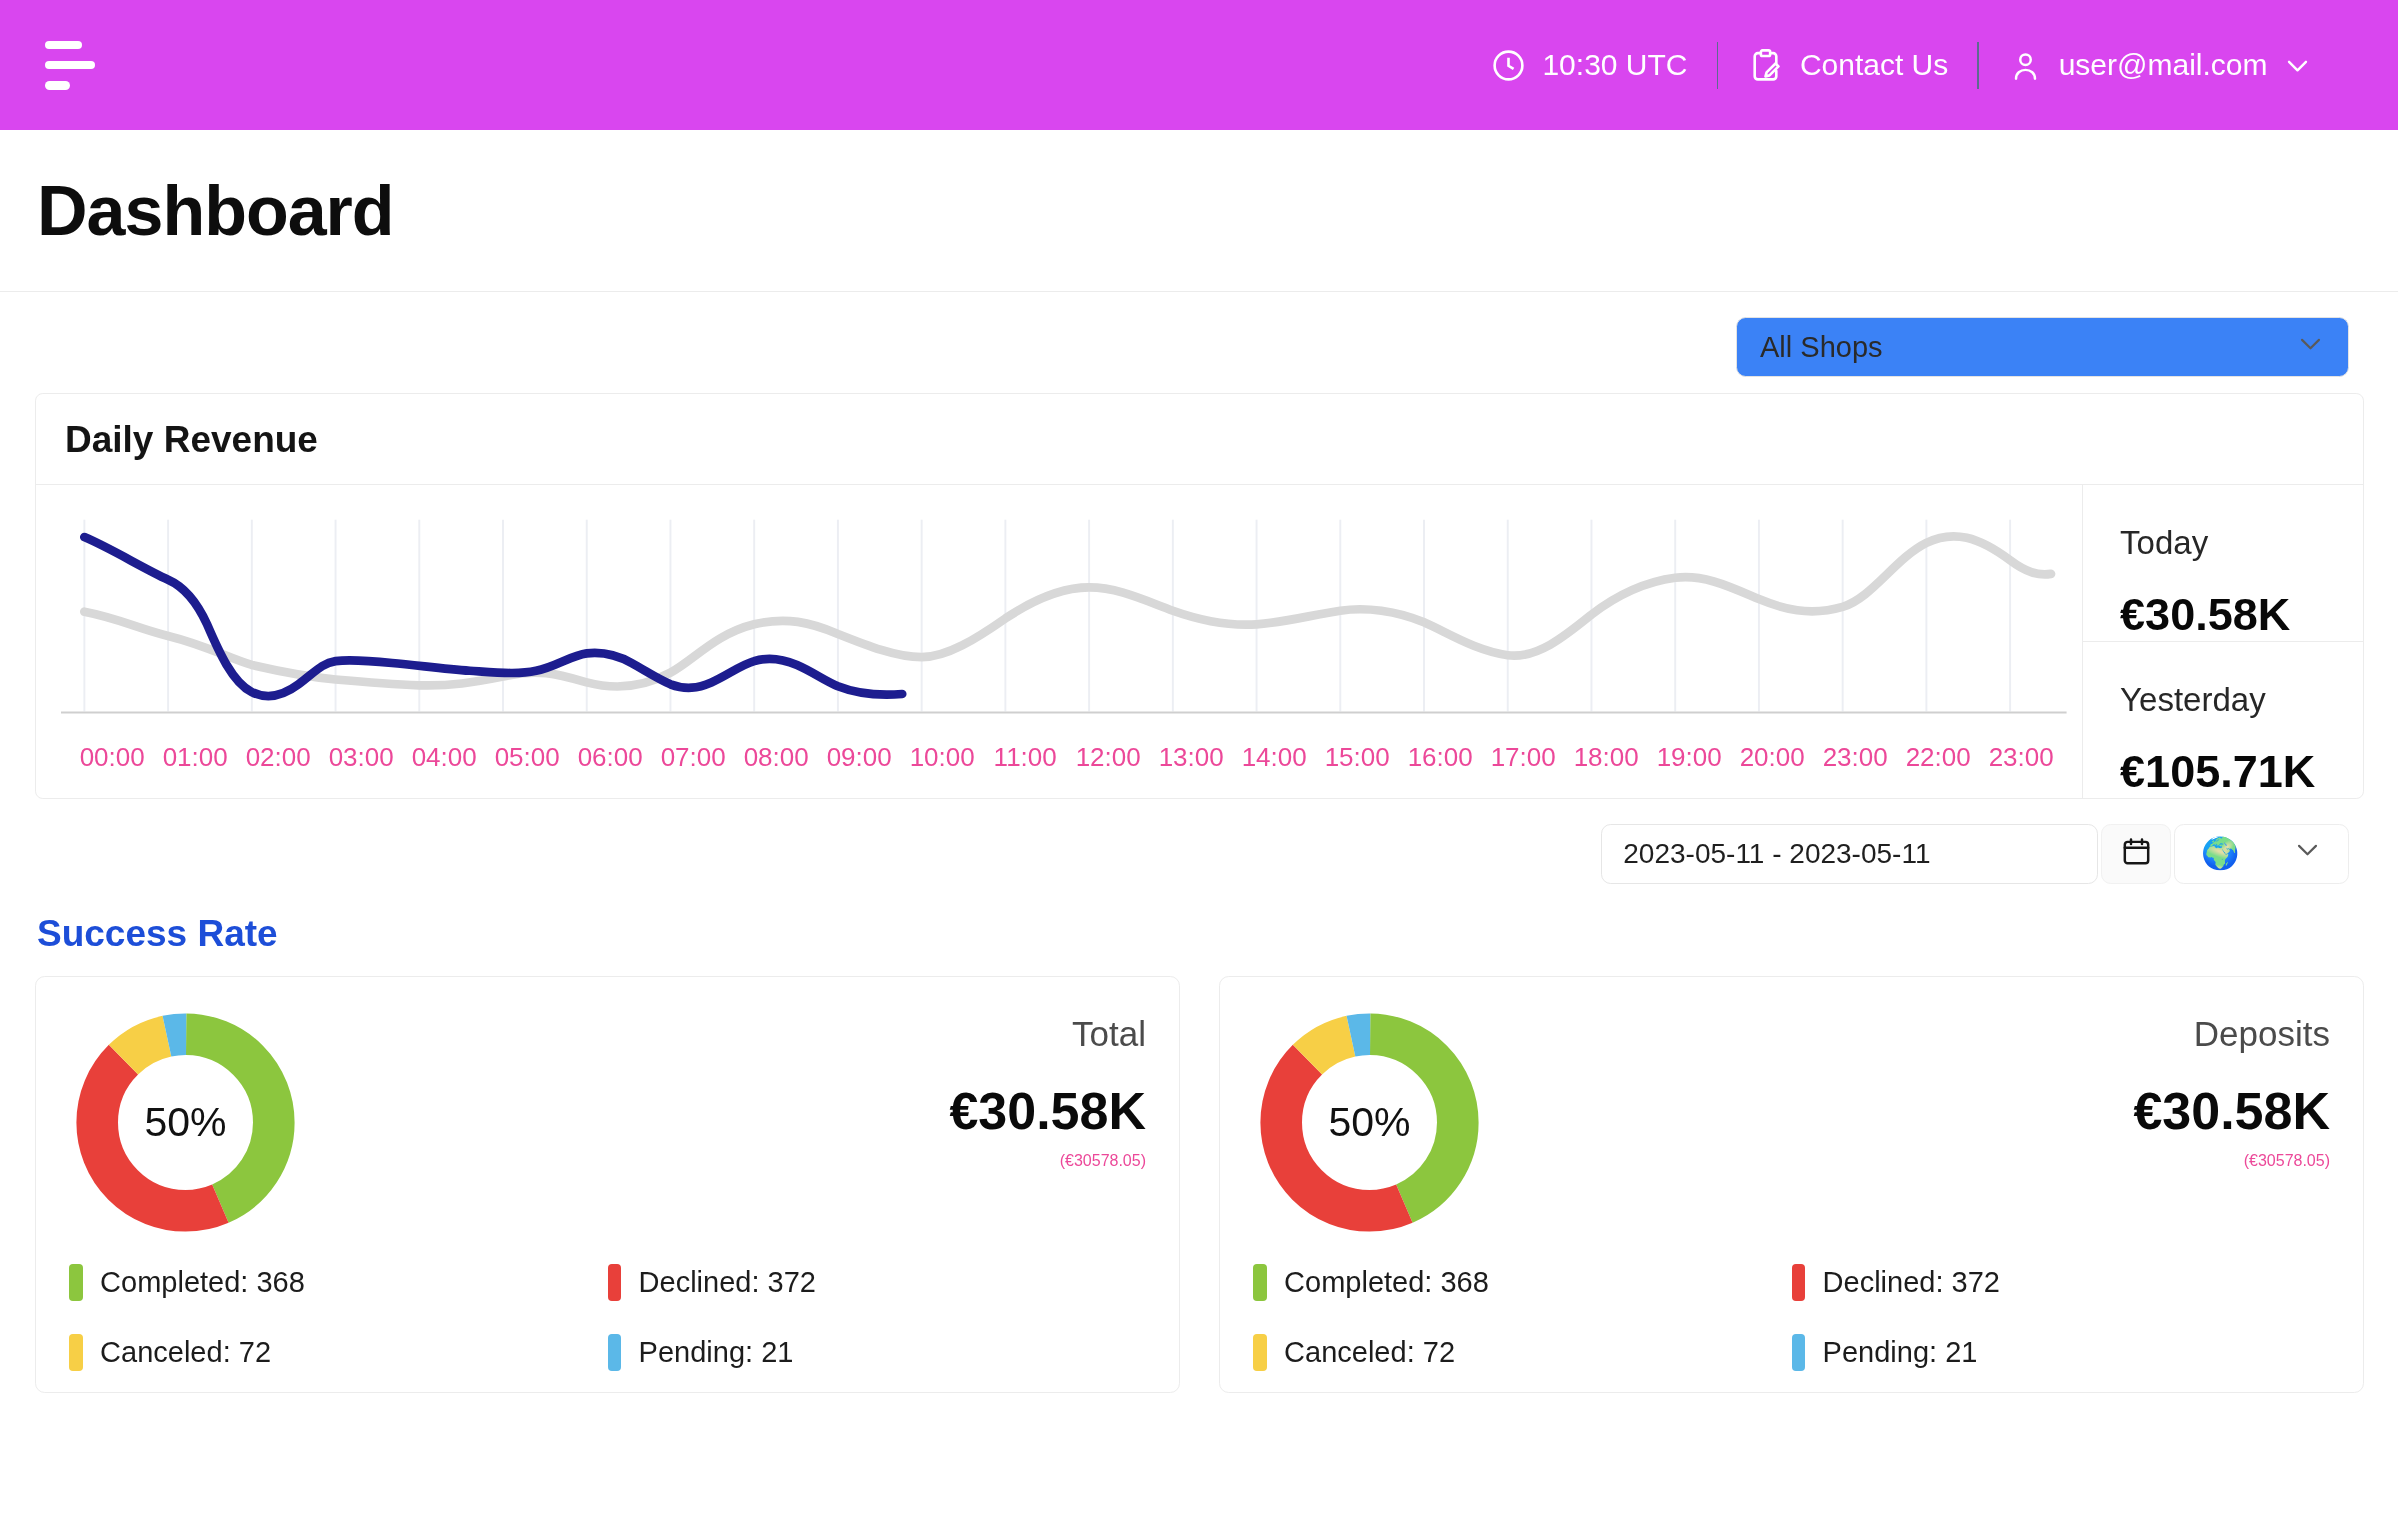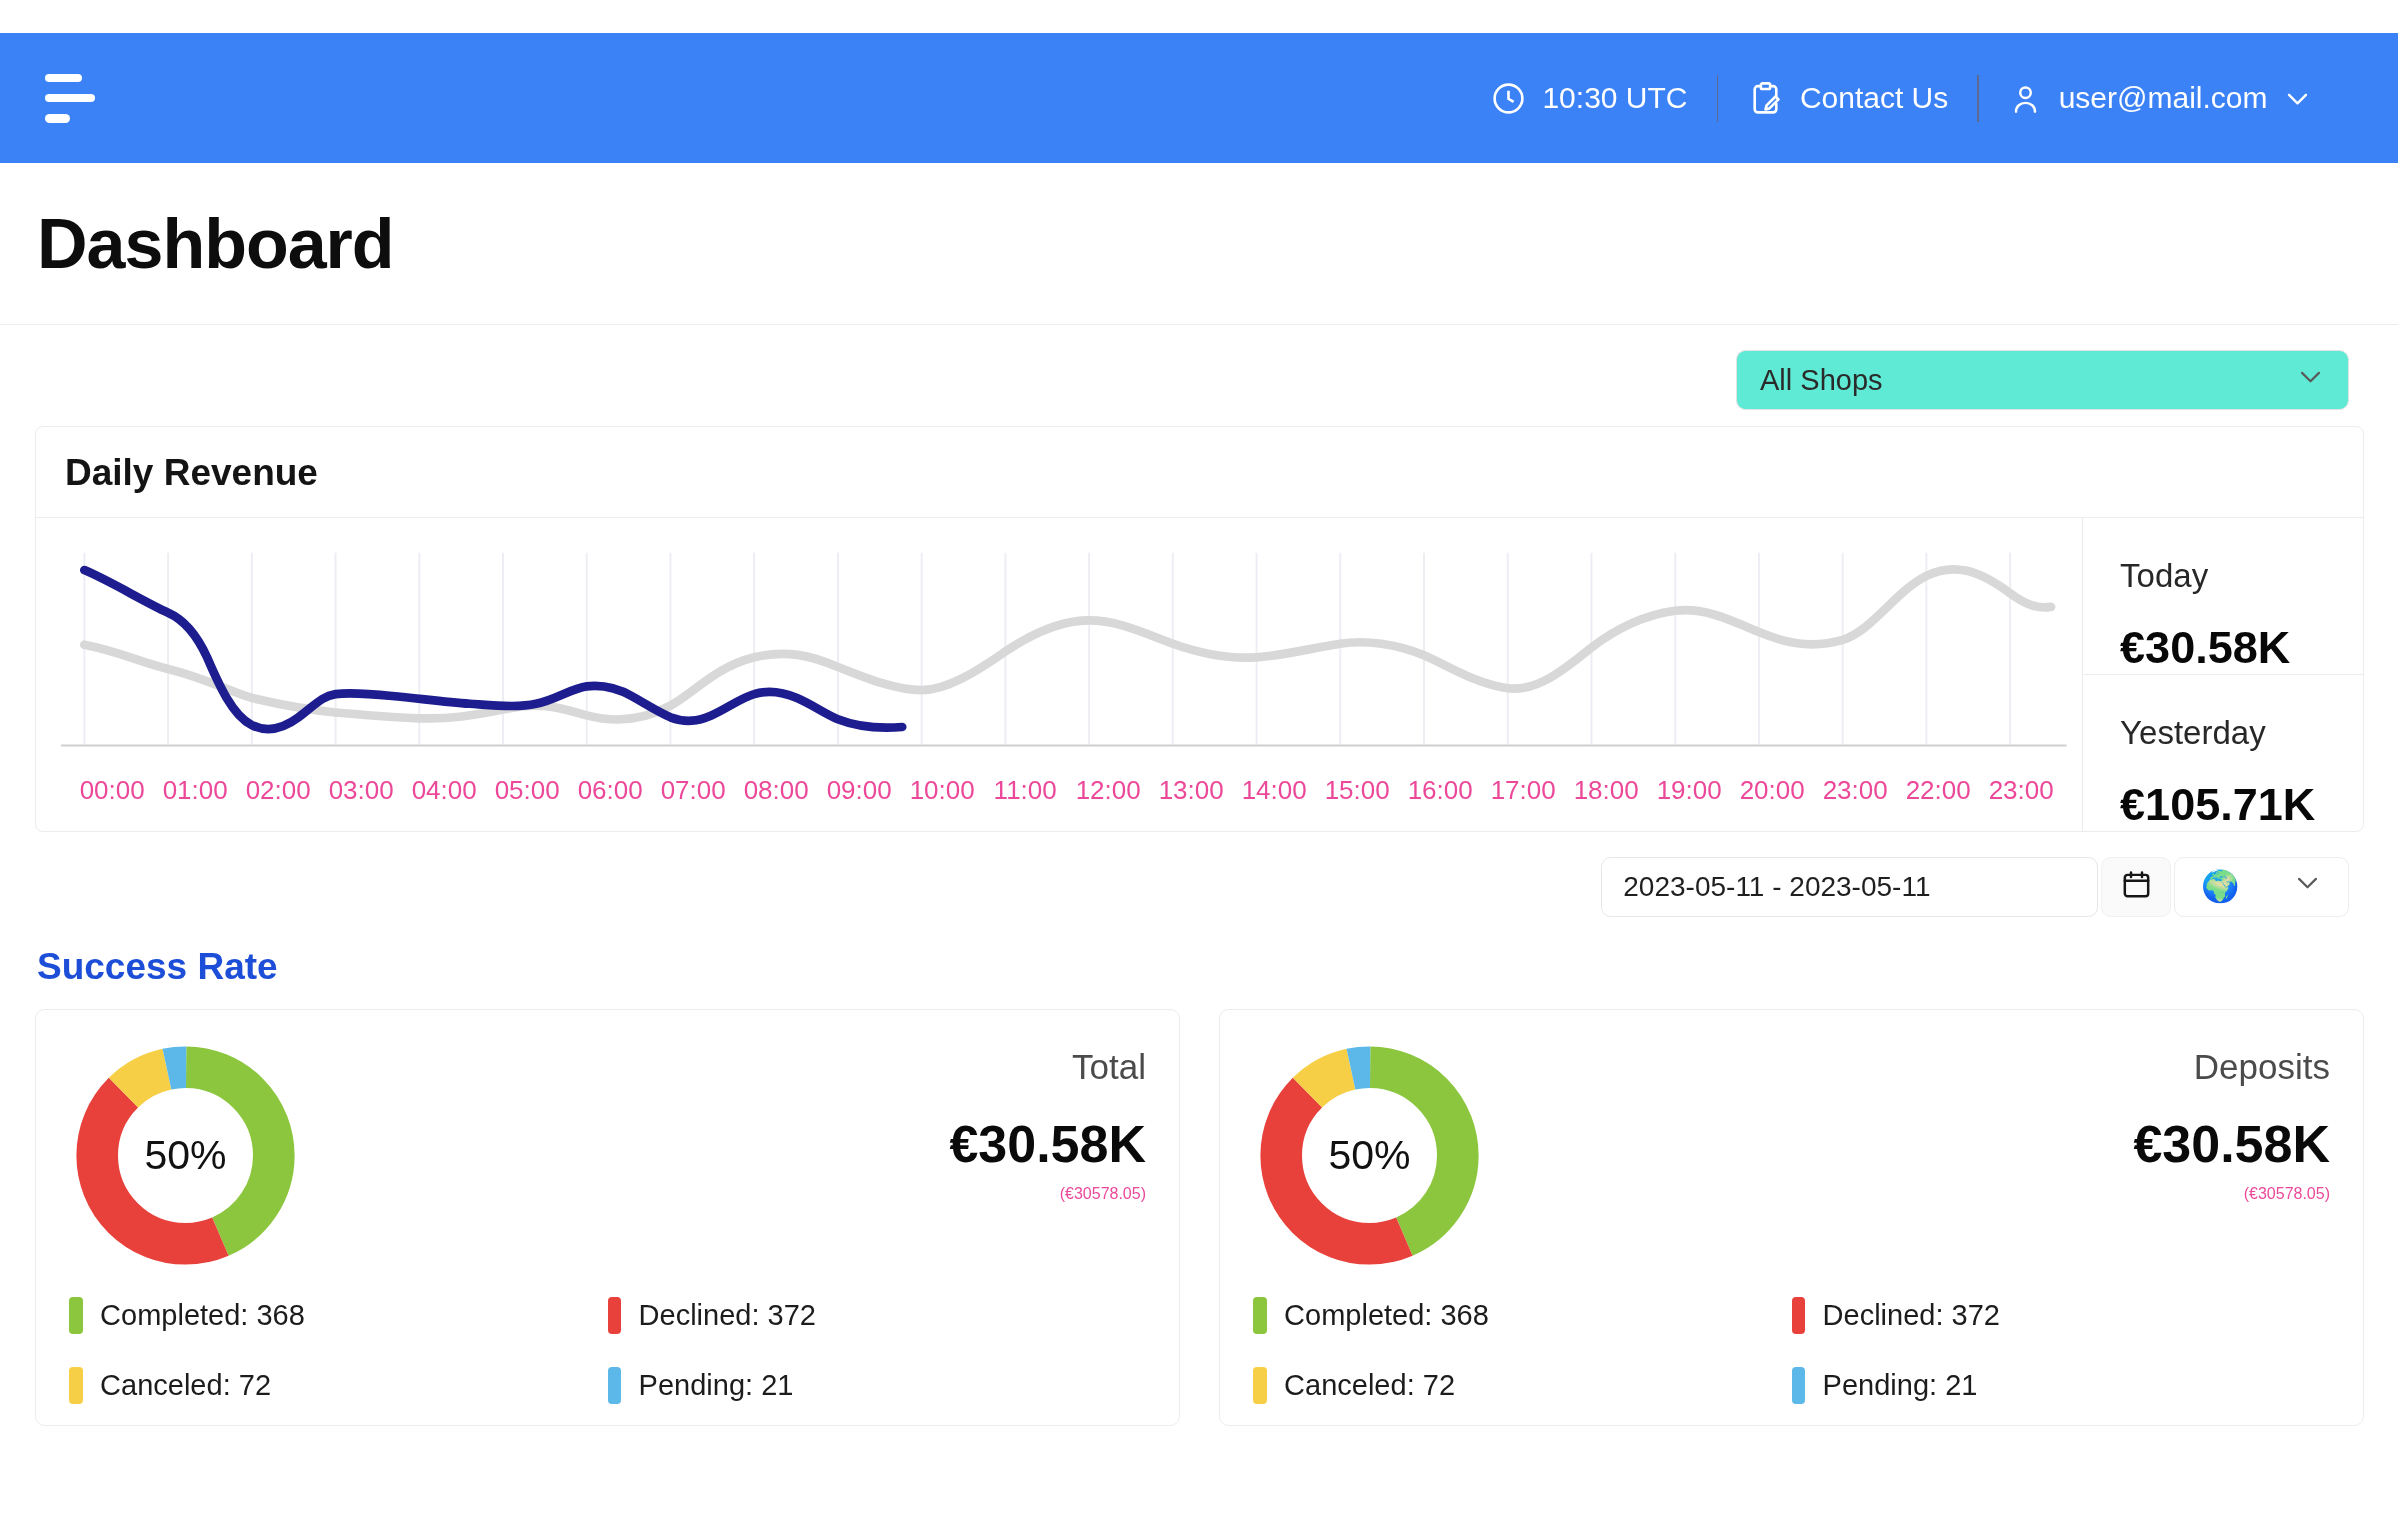--- a/index.html
+++ b/index.html
@@ -6,26 +6,25 @@
   html, body {
     width: 2399px; height: 1529px;
     background: #ffffff;
     font-family: "Liberation Sans", sans-serif;
     overflow: hidden;
   }
 
   
   .navbar {
     height: 130px;
-    background: #3b82f6;
+    background: #d946ef;
     display: flex;
     align-items: center;
     padding: 0 58px 0 29px;
     position: relative;
-    margin-top: 33px;
   }
   .hamburger {
     width: 56px; height: 49px;
     display: flex; flex-direction: column; justify-content: space-between;
     cursor: pointer;
     margin-left: 15.5px;
   }
   .hamburger span {
     display: block; height: 8.7px; border-radius: 4.9px; background: #ffffff;
   }
@@ -65,21 +64,21 @@
   }
 
   
   .shop-row {
     display: flex; justify-content: flex-end;
     padding: 25px 50px 0 0;
   }
   .select-box {
     width: 613px; height: 60px;
     border: 1.9px solid #e3e3e3; border-radius: 9.7px;
-    background: #5eead4;
+    background: #3b82f6;
     display: flex; align-items: center;
     padding: 0 23px;
     font-size: 29px; color: #2a2a2a;
     cursor: pointer;
   }
   .select-box .chev { margin-left: auto; }
 
   
   .card {
     margin: 15.5px 35px 0 35px;

